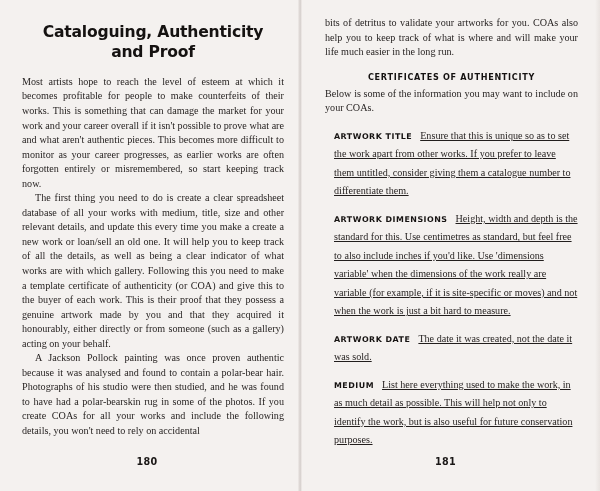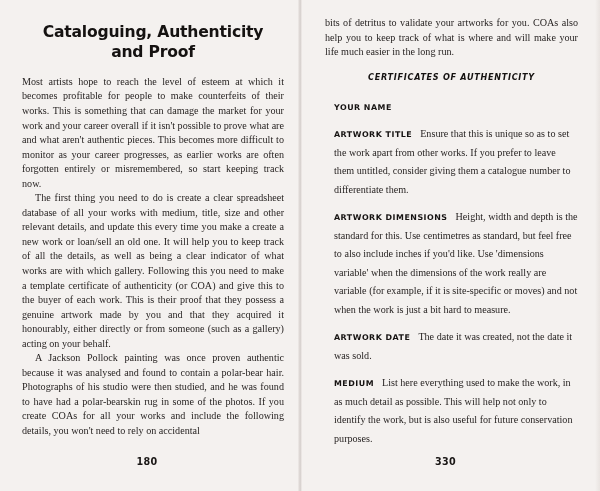--- a/index.html
+++ b/index.html
@@ -98,21 +98,20 @@
   h2.section-head {
     font-family: "DejaVu Sans", sans-serif;
     font-weight: 700;
     font-size: 8.1px;
     letter-spacing: 0.72px;
     text-align: center;
     text-transform: uppercase;
     margin: 0;
     padding: 12px 0 5px 0;
     color: #151211;
-    font-style: italic;
   }
 
   .field-list {
     margin: 0;
     padding: 9px 0 0 9px;
     list-style: none;
   }
   .field-item {
     margin: 0 0 9px 0;
   }
@@ -124,20 +123,21 @@
     font-size: 7.9px;
     letter-spacing: 0.5px;
     text-transform: uppercase;
     color: #151211;
   }
   .field-desc {
     font-family: "Liberation Serif", serif;
     font-size: 10.15px;
     line-height: 14.5px;
     color: #221e1d;
+    text-decoration: underline;
   }
 
   .folio {
     position: absolute;
     left: 0;
     right: 12px;
     bottom: 24px;
     text-align: center;
     font-family: "DejaVu Sans", sans-serif;
     font-weight: 700;
@@ -168,36 +168,34 @@
 
   <div class="gutter"></div>
 
   <div class="page page-right">
     <div class="content">
 
       <p class="body intro">bits of detritus to validate your artworks for you. COAs also help you to keep track of what is where and will make your life much easier in the long run.</p>
 
       <h2 class="section-head">CERTIFICATES OF AUTHENTICITY</h2>
 
+      <p class="body">Below is some of the information you may want to include on your COAs.</p>
 
       <ul class="field-list">
         <li class="field-item">
-          <span class="field-label">YOUR NAME</span><span class="field-desc"></span>
-        </li>
-        <li class="field-item">
           <span class="field-label">ARTWORK TITLE</span>&nbsp; <span class="field-desc">Ensure that this is unique so as to set the work apart from other works. If you prefer to leave them untitled, consider giving them a catalogue number to differentiate them.</span>
         </li>
         <li class="field-item">
           <span class="field-label">ARTWORK DIMENSIONS</span>&nbsp; <span class="field-desc">Height, width and depth is the standard for this. Use centimetres as standard, but feel free to also include inches if you'd like. Use 'dimensions variable' when the dimensions of the work really are variable (for example, if it is site-specific or moves) and not when the work is just a bit hard to measure.</span>
         </li>
         <li class="field-item">
           <span class="field-label">ARTWORK DATE</span>&nbsp; <span class="field-desc">The date it was created, not the date it was sold.</span>
         </li>
         <li class="field-item">
           <span class="field-label">MEDIUM</span>&nbsp; <span class="field-desc">List here everything used to make the work, in as much detail as possible. This will help not only to identify the work, but is also useful for future conservation purposes.</span>
         </li>
       </ul>
 
-      <div class="folio">330</div>
+      <div class="folio">181</div>
     </div>
   </div>
 
 </div>
 
 </body></html>

